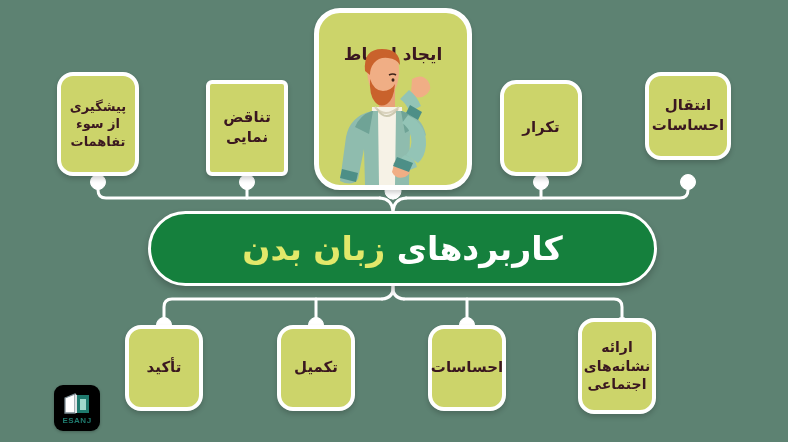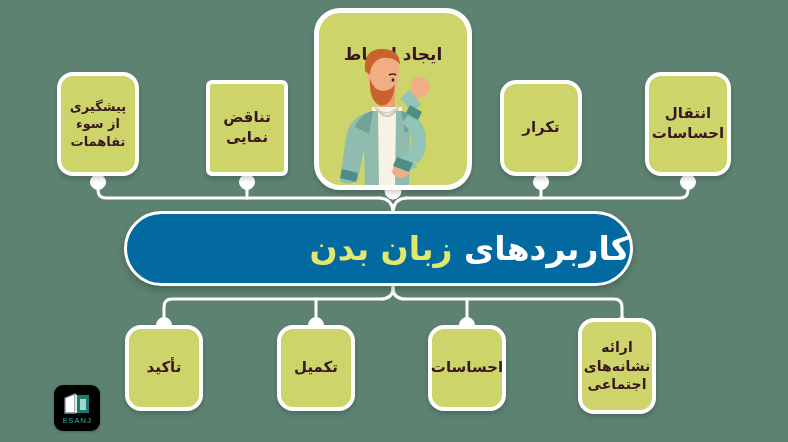--- a/index.html
+++ b/index.html
@@ -28,21 +28,21 @@
     line-height:1.32;
     box-sizing:border-box;
     padding:4px 5px;
   }
   .card .lbl{display:block;white-space:pre-line;}
 
   
   .top1{left:57px;  top:72px;  width:82px; height:104px; font-size:13px;}
   .top2{left:206px; top:80px;  width:82px; height:96px;  font-size:15px;border-radius:6px;}
   .top4{left:500px; top:80px;  width:82px; height:96px;  font-size:15px;}
-  .top5{left:645px; top:72px;  width:86px; height:104px; font-size:15px;}
+  .top5{left:645px; top:72px;  width:86px; height:88px; font-size:15px;}
 
   
   .hero{
     left:314px; top:8px; width:158px; height:182px;
     border-radius:26px; border-width:5px;
     flex-direction:column; justify-content:flex-start;
     padding:0;overflow:hidden;
   }
   .hero .herotitle{
     font-size:17px;font-weight:bold;color:#3a1720;
@@ -53,26 +53,26 @@
   
   .bot{width:78px;height:86px;font-size:15px;}
   .bot1{left:125px; top:325px;}
   .bot2{left:277px; top:325px;}
   .bot3{left:428px; top:325px;}
   .bot4{left:578px; top:318px;height:96px;font-size:14px;}
 
   
   #banner{
     position:absolute;z-index:3;
-    left:124px;top:211px;width:509px;height:75px;
-    background:#0369a1;
+    left:148px;top:211px;width:509px;height:75px;
+    background:#15803d;
     border:3px solid #ffffff;
     border-radius:38px;
     box-shadow:0 4px 7px rgba(0,0,0,.22);
-    display:flex;align-items:center;
+    display:flex;align-items:center;justify-content:center;
     box-sizing:border-box;
   }
   #banner .btxt{font-size:33px;font-weight:bold;white-space:nowrap;}
   #banner .w{color:#ffffff;}
   #banner .y{color:#e2e86a;}
 
   
   #logo{
     position:absolute;z-index:4;left:13px;top:385px;
     width:46px;height:46px;background:#000000;

